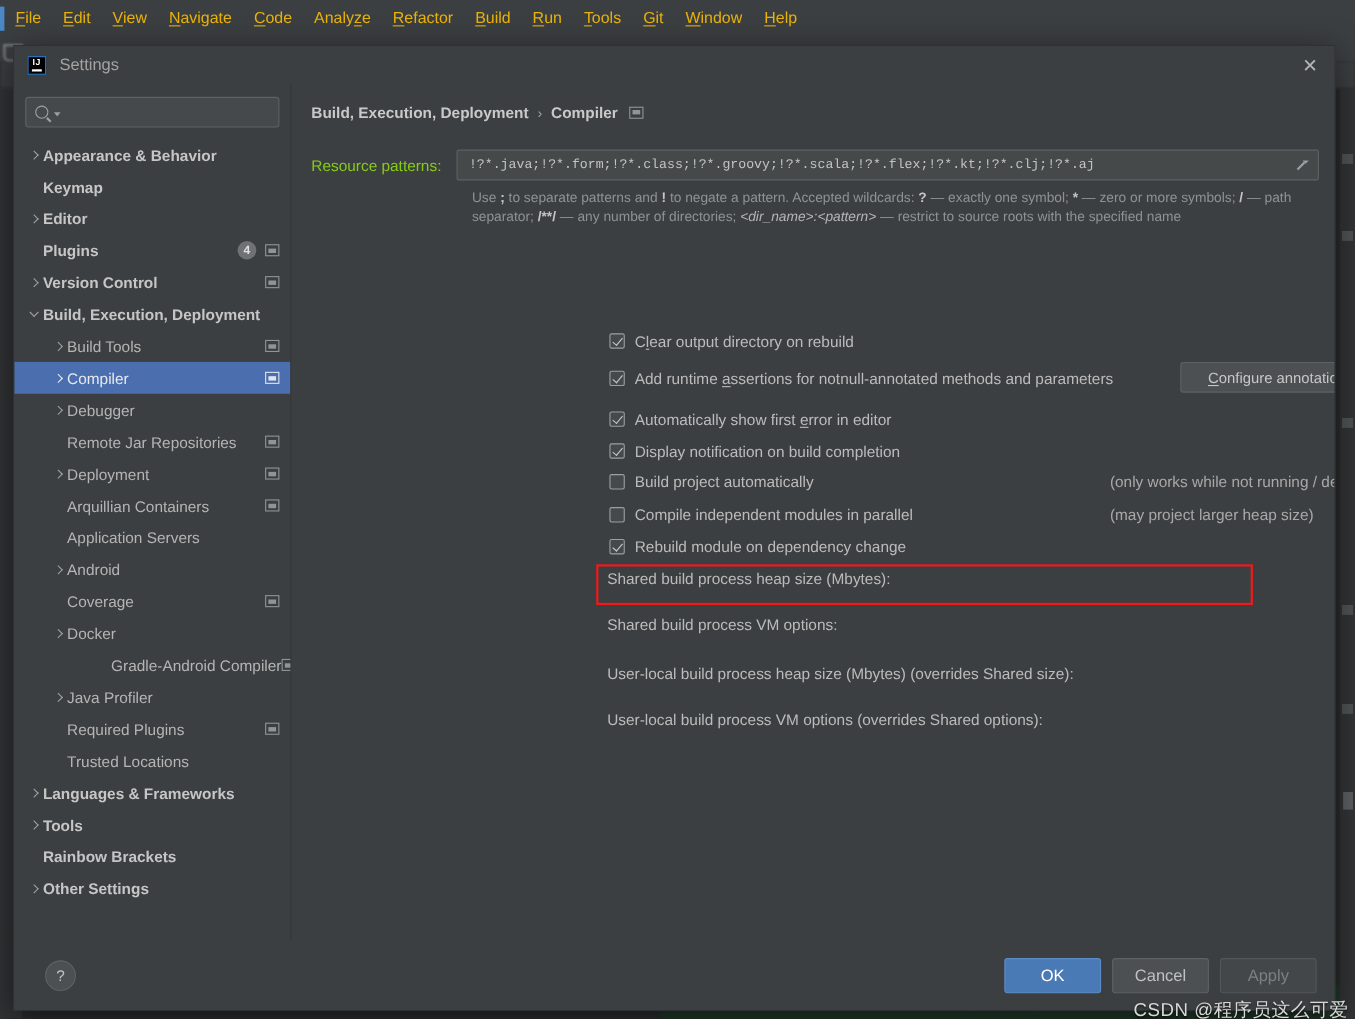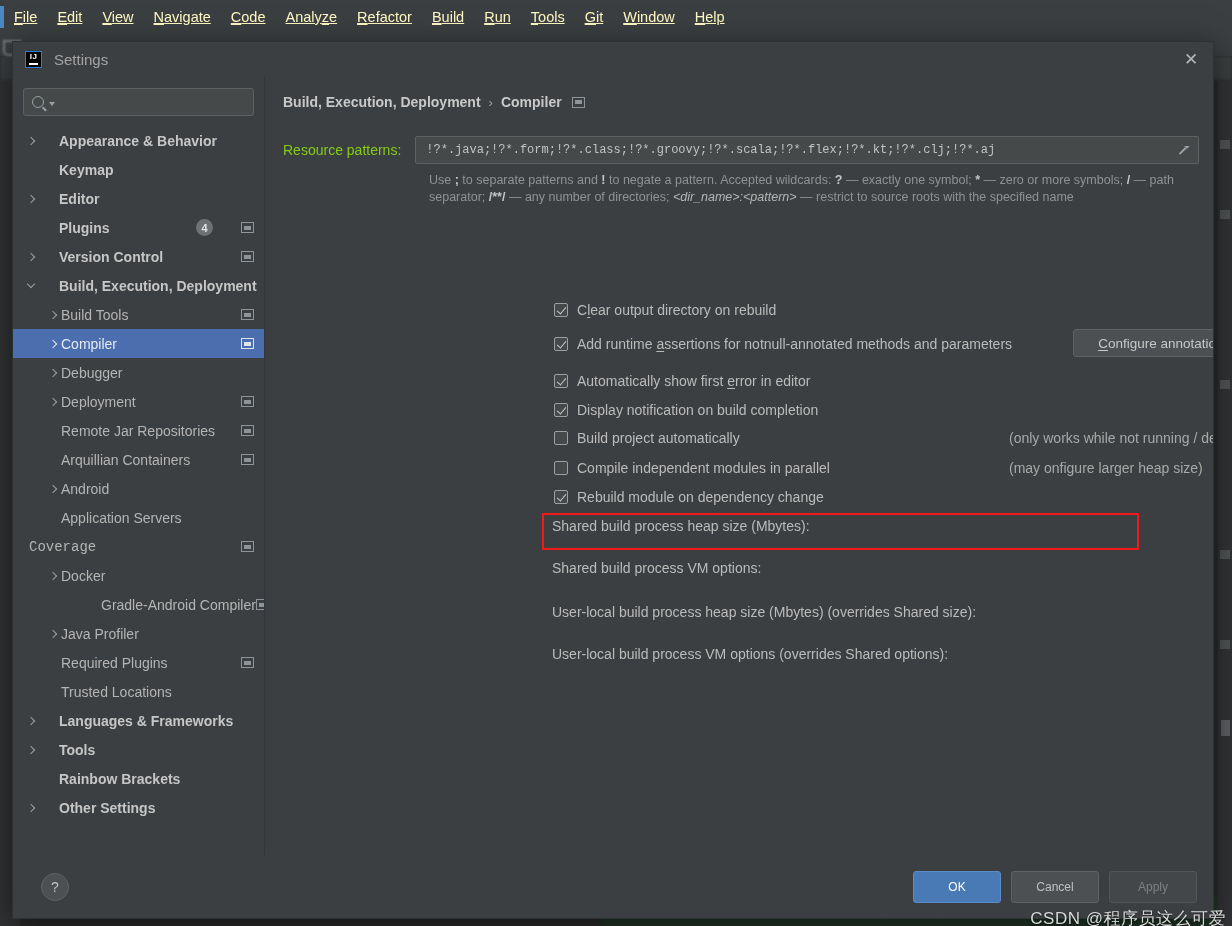--- a/index.html
+++ b/index.html
@@ -74,21 +74,21 @@
   }
 
   
   #menubar {
     position:absolute; left:0; top:0; width:1232px; height:34px;
     background:#3c3f41; display:flex; align-items:center;
     z-index:5;
   }
   #menubar .accent { width:4px; height:22px; background:#4a88c7; margin-left:0px; }
   #menubar .mi {
-    color:#fef9c3; font-size:14.5px; padding:3px 10px; cursor:default; white-space:nowrap;text-decoration:underline;
+    color:#eab308; font-size:14.5px; padding:3px 10px; cursor:default; white-space:nowrap;
   }
   #menubar .mi u { text-decoration:underline; text-underline-offset:2px; }
 
   
   #settings-dialog {
     position:absolute; left:12px; top:41px; width:1200px; height:876px;
     background:#3c3f41;
     border:1px solid #2f3234;
     box-shadow: 0 6px 28px rgba(0,0,0,.55);
     z-index:10;
@@ -140,21 +140,21 @@
   #search-input {
     background:transparent; border:0; outline:0; color:#bbbbbb; font-size:13px;
     flex:1; font-family:"Liberation Sans", sans-serif; margin-left:5px;
   }
   #tree { flex:1 1 auto; overflow:hidden; }
   .tree-row {
     height:29px; display:flex; align-items:center; color:#b4b4b4;
     font-size:14px; padding-right:10px; cursor:default; box-sizing:border-box;
   }
   .tree-row.selected { background:#4b6eaf; color:#e6e9ef; }
-  .tree-row.bold { font-weight:bold; color:#c6c6c6;gap:20px; }
+  .tree-row.bold { font-weight:bold; color:#c6c6c6; }
   .arrow {
     width:16px; flex:0 0 16px; display:flex; align-items:center; justify-content:center;
     color:#9aa0a3; font-size:11px;
   }
   .tree-row.selected .arrow { color:#e3e7ee; }
   .arrow .chev-r {
     width:5px;height:5px;border-right:1.6px solid currentColor;border-top:1.6px solid currentColor;
     transform:rotate(45deg);
   }
   .arrow .chev-d {
@@ -253,21 +253,21 @@
     display:flex; align-items:center; padding:0 16px; position:relative;
     border-top:1px solid #3c3f41;
   }
   #help-btn {
     width:26px; height:26px; border-radius:50%; background:#4c5052; border:1px solid #5e6264;
     color:#c2c2c2; font-size:14px; display:flex; align-items:center; justify-content:center;
     margin-left:12px; cursor:default;
   }
   #footer-buttons { margin-left:auto; display:flex; gap:10px; align-items:center; }
   .btn {
-    min-width:88px; height:32px; border-radius:3px; font-size:12px;
+    min-width:88px; height:32px; border-radius:3px; font-size:15px;
     display:flex; align-items:center; justify-content:center; cursor:default;
     box-sizing:border-box; font-family:"Liberation Sans", sans-serif;
   }
   .btn.primary { background:#4a7ab5; border:1px solid #5b8cc6; color:#ffffff; }
   .btn.normal  { background:#4c5052; border:1px solid #5e6264; color:#c0c0c0; }
   .btn.disabled{ background:#444749; border:1px solid #525658; color:#7c8082; }
 
   #watermark {
     position:absolute; right:6px; bottom:-4px; color:#d8d8d8; font-size:17px;
     letter-spacing:.5px; text-shadow:0 1px 2px rgba(0,0,0,.6); white-space:nowrap;
@@ -404,58 +404,58 @@
             </span>
           </div>
           <div class="tree-row" style="padding-left: 32px;">
             <span class="arrow">
               <span class="chev-r"></span>
             </span>
             <span class="tree-label">Debugger</span>
             <span class="tree-spacer"></span>
           </div>
           <div class="tree-row" style="padding-left: 32px;">
+            <span class="arrow"></span>
+            <span class="tree-label">Remote Jar Repositories</span>
+            <span class="tree-spacer"></span>
+            <span class="proj-icon">
+              <i></i>
+            </span>
+          </div>
+          <div class="tree-row" style="padding-left: 32px;">
             <span class="arrow">
               <span class="chev-r"></span>
             </span>
             <span class="tree-label">Deployment</span>
             <span class="tree-spacer"></span>
             <span class="proj-icon">
               <i></i>
             </span>
           </div>
           <div class="tree-row" style="padding-left: 32px;">
             <span class="arrow"></span>
-            <span class="tree-label">Remote Jar Repositories</span>
-            <span class="tree-spacer"></span>
-            <span class="proj-icon">
-              <i></i>
-            </span>
-          </div>
-          <div class="tree-row" style="padding-left: 32px;">
-            <span class="arrow"></span>
             <span class="tree-label">Arquillian Containers</span>
             <span class="tree-spacer"></span>
             <span class="proj-icon">
               <i></i>
             </span>
           </div>
           <div class="tree-row" style="padding-left: 32px;">
+            <span class="arrow"></span>
+            <span class="tree-label">Application Servers</span>
+            <span class="tree-spacer"></span>
+          </div>
+          <div class="tree-row" style="padding-left: 32px;">
             <span class="arrow">
               <span class="chev-r"></span>
             </span>
             <span class="tree-label">Android</span>
             <span class="tree-spacer"></span>
           </div>
           <div class="tree-row" style="padding-left: 32px;">
-            <span class="arrow"></span>
-            <span class="tree-label">Application Servers</span>
-            <span class="tree-spacer"></span>
-          </div>
-          <div class="tree-row" style=" font-family: Liberation Mono, monospace;">
             <span class="arrow"></span>
             <span class="tree-label">Coverage</span>
             <span class="tree-spacer"></span>
             <span class="proj-icon">
               <i></i>
             </span>
           </div>
           <div class="tree-row" style="padding-left: 32px;">
             <span class="arrow">
               <span class="chev-r"></span>
@@ -561,21 +561,21 @@
             <span class="cb-label"><span>Display notification on build completion</span><u></u><span></span></span>
           </div>
           <div class="cb-row" style="position: absolute; left: 289px; top: 354px; margin-top: 0px;">
             <span class="checkbox"></span>
             <span class="cb-label"><span>Build project automatically</span><u></u><span></span></span>
             <span class="hint" style="position: absolute; left: 455px;">(only works while not running / debugging)</span>
           </div>
           <div class="cb-row" style="position: absolute; left: 289px; top: 384px; margin-top: 0px;">
             <span class="checkbox"></span>
             <span class="cb-label"><span>Compile independent modules in parallel</span><u></u><span></span></span>
-            <span class="hint" style="position: absolute; left: 455px;">(may onfigure larger heap size)</span>
+            <span class="hint" style="position: absolute; left: 455px;">(may project larger heap size)</span>
           </div>
           <div class="cb-row" style="position: absolute; left: 289px; top: 413px; margin-top: 0px;">
             <span class="checkbox checked"></span>
             <span class="cb-label"><span>Rebuild module on dependency change</span><u></u><span></span></span>
           </div>
         </div>
 
       <div id="configure-annotations-btn">
         <span></span>
           <u>C</u>

